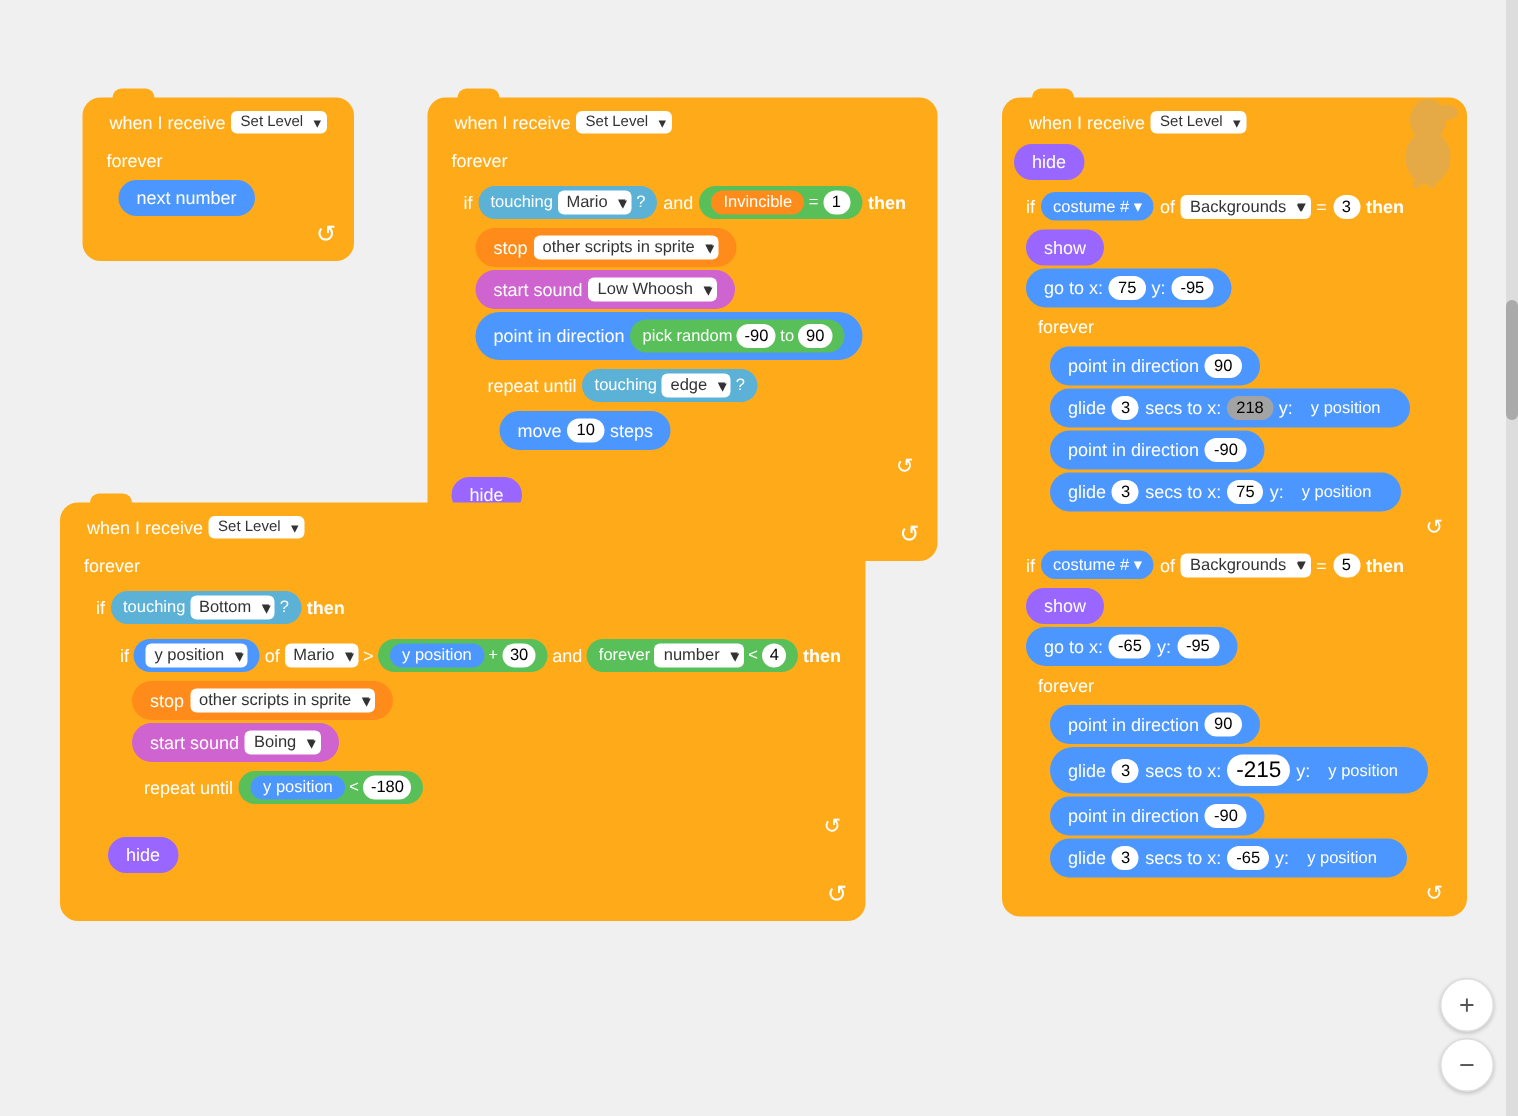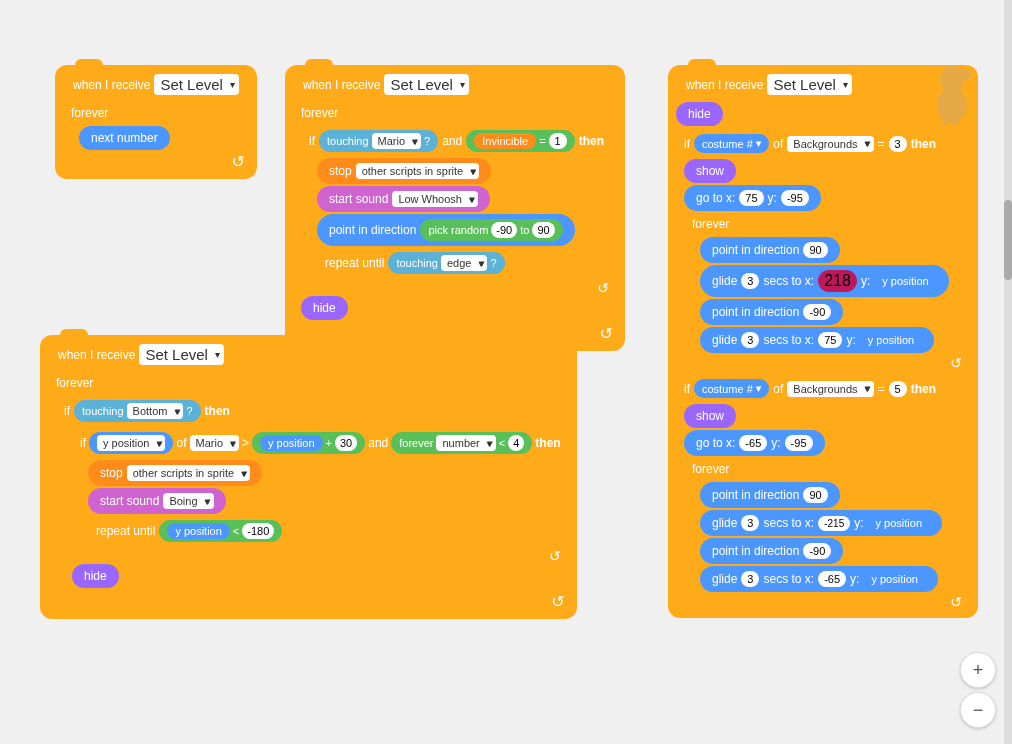--- a/index.html
+++ b/index.html
@@ -23,21 +23,21 @@
     .block-group {
       position: absolute;
     }
 
     .dropdown {
       background: white;
       border-radius: 4px;
       padding: 2px 16px 2px 6px;
       position: relative;
       color: #333;
-      font-size: 15px;
+      font-size: 10px;
       display: inline-flex;
       align-items: center;
     }
     .dropdown::after {
       content: '▾';
       position: absolute;
       right: 4px;
       color: #333;
       font-size: 10px;
     }
@@ -180,20 +180,27 @@
           <br>
           
           <div style="background:#ffab19; border-radius:4px; padding:4px 8px; margin-bottom:2px; display:inline-flex; align-items:center; gap:4px;">
             <span style="color:white; font-size:12px;">repeat until</span>
             <div style="background:#5cb1d6; border-radius:20px; padding:3px 8px; display:inline-flex; align-items:center; gap:3px;">
               <span style="color:white; font-size:11px;">touching</span>
               <div class="dropdown" style="background:white; color:#333; border-radius:4px; padding:2px 16px 2px 6px; font-size:11px; position:relative;">edge<span style="position:absolute; right:3px;">▾</span></div>
               <span style="color:white; font-size:11px;">?</span>
             </div>
           </div>
+          <div style="margin-left:16px;">
+            <div style="background:#4c97ff; border-radius:20px; padding:5px 12px; margin-bottom:2px; display:inline-flex; align-items:center; gap:4px;">
+              <span style="color:white; font-size:12px;">move</span>
+              <div style="background:white; border-radius:20px; padding:2px 6px; font-size:11px;">10</div>
+              <span style="color:white; font-size:12px;">steps</span>
+            </div>
+          </div>
           <div style="text-align:right; padding-right:8px; color:white; font-size:14px;">↺</div>
         </div>
         
         <div style="background:#9966ff; border-radius:20px; padding:5px 12px; margin-bottom:4px; display:inline-flex; align-items:center;">
           <span style="color:white; font-size:12px;">hide</span>
         </div>
       </div>
       <div style="text-align:right; color:white; font-size:16px; padding-right:4px;">↺</div>
     </div>
   </div>
@@ -323,21 +330,21 @@
         <div style="margin-left:16px;">
           <div style="background:#4c97ff; border-radius:20px; padding:5px 12px; margin-bottom:2px; display:inline-flex; align-items:center; gap:4px;">
             <span style="color:white; font-size:12px;">point in direction</span>
             <div style="background:white; border-radius:20px; padding:2px 6px; font-size:11px;">90</div>
           </div>
           <br>
           <div style="background:#4c97ff; border-radius:20px; padding:5px 12px; margin-bottom:2px; display:inline-flex; align-items:center; gap:4px;">
             <span style="color:white; font-size:12px;">glide</span>
             <div style="background:white; border-radius:20px; padding:2px 6px; font-size:11px;">3</div>
             <span style="color:white; font-size:12px;">secs to x:</span>
-            <div style="background:#be185d; border-radius:20px; padding:2px 6px; font-size:16px;">218</div>
+            <div style="background:#a3a3a3; border-radius:20px; padding:2px 6px; font-size:11px;">218</div>
             <span style="color:white; font-size:12px;">y:</span>
             <div style="background:#4c97ff; border-radius:20px; padding:2px 8px; font-size:11px; color:white;">y position</div>
           </div>
           <br>
           <div style="background:#4c97ff; border-radius:20px; padding:5px 12px; margin-bottom:2px; display:inline-flex; align-items:center; gap:4px;">
             <span style="color:white; font-size:12px;">point in direction</span>
             <div style="background:white; border-radius:20px; padding:2px 6px; font-size:11px;">-90</div>
           </div>
           <br>
           <div style="background:#4c97ff; border-radius:20px; padding:5px 12px; margin-bottom:2px; display:inline-flex; align-items:center; gap:4px;">
@@ -382,21 +389,21 @@
         <div style="margin-left:16px;">
           <div style="background:#4c97ff; border-radius:20px; padding:5px 12px; margin-bottom:2px; display:inline-flex; align-items:center; gap:4px;">
             <span style="color:white; font-size:12px;">point in direction</span>
             <div style="background:white; border-radius:20px; padding:2px 6px; font-size:11px;">90</div>
           </div>
           <br>
           <div style="background:#4c97ff; border-radius:20px; padding:5px 12px; margin-bottom:2px; display:inline-flex; align-items:center; gap:4px;">
             <span style="color:white; font-size:12px;">glide</span>
             <div style="background:white; border-radius:20px; padding:2px 6px; font-size:11px;">3</div>
             <span style="color:white; font-size:12px;">secs to x:</span>
-            <div style="background:white; border-radius:20px; padding:2px 6px; font-size:10px;">-215</div>
+            <div style="background:white; border-radius:20px; padding:2px 6px; font-size:15px;">-215</div>
             <span style="color:white; font-size:12px;">y:</span>
             <div style="background:#4c97ff; border-radius:20px; padding:2px 8px; font-size:11px; color:white;">y position</div>
           </div>
           <br>
           <div style="background:#4c97ff; border-radius:20px; padding:5px 12px; margin-bottom:2px; display:inline-flex; align-items:center; gap:4px;">
             <span style="color:white; font-size:12px;">point in direction</span>
             <div style="background:white; border-radius:20px; padding:2px 6px; font-size:11px;">-90</div>
           </div>
           <br>
           <div style="background:#4c97ff; border-radius:20px; padding:5px 12px; margin-bottom:2px; display:inline-flex; align-items:center; gap:4px;">

